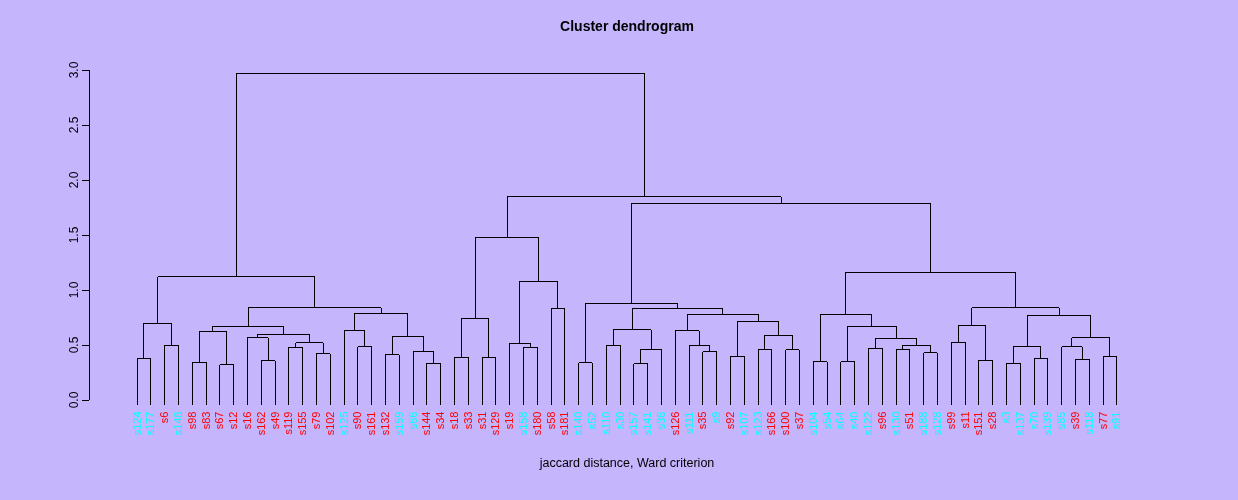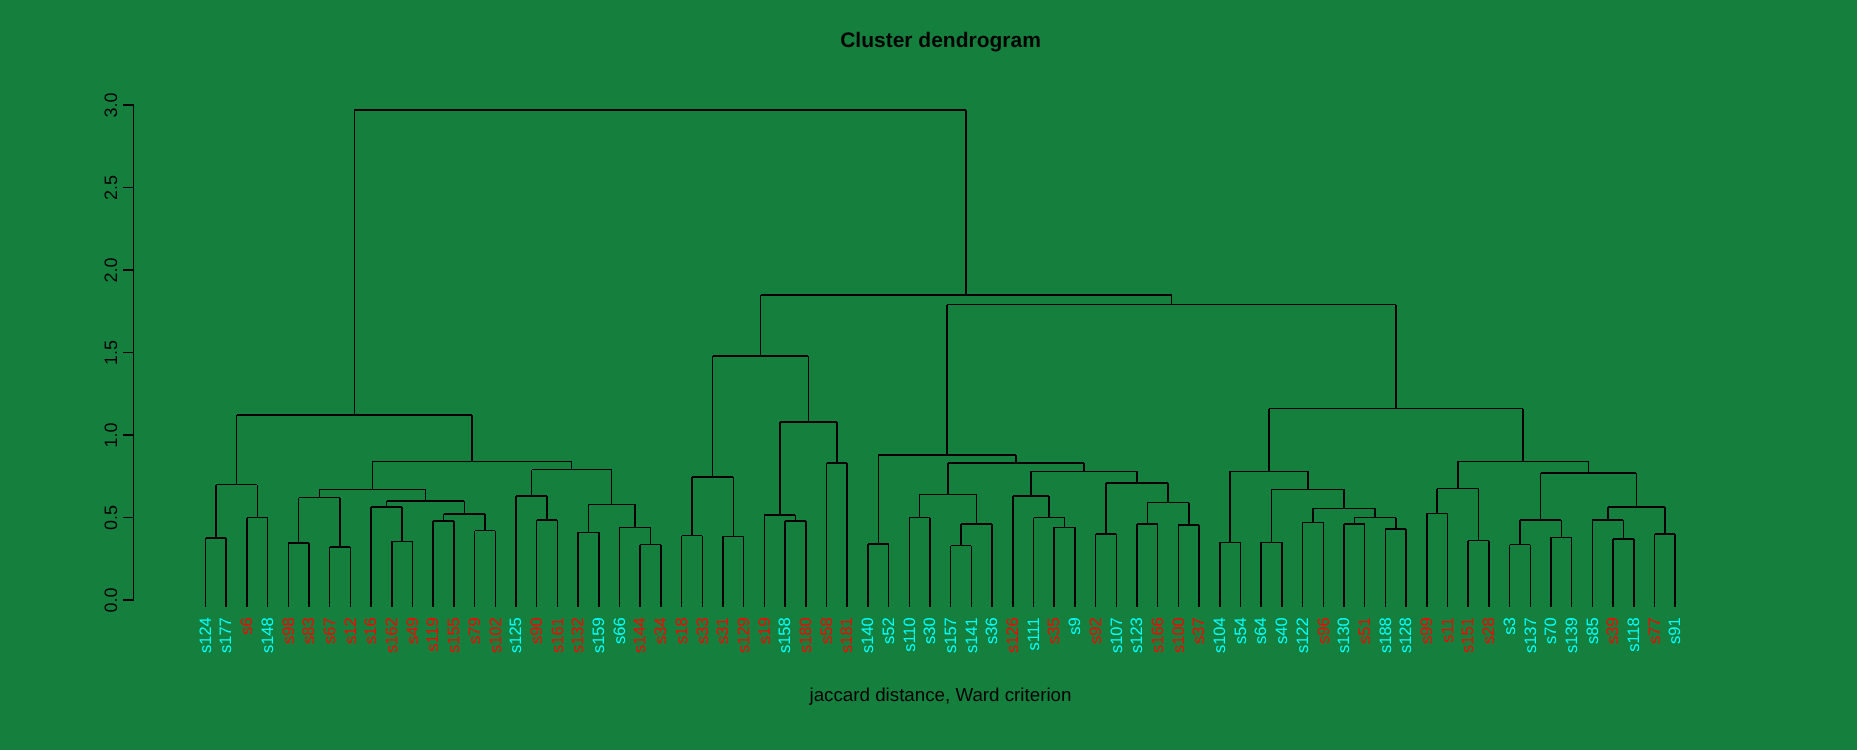--- a/index.html
+++ b/index.html
@@ -1,16 +1,16 @@
 <!DOCTYPE html>
 <html><head>
 <meta charset="utf-8">
 <style>
   html,body{margin:0;padding:0;background:#ffffff;}
-  .page{position:relative;width:1238px;height:500px;background:#15803d;overflow:hidden;
+  .page{position:relative;width:1238px;height:500px;background:#c4b5fd;overflow:hidden;
         font-family:"Liberation Sans", sans-serif;}
   svg text{font-family:"Liberation Sans", sans-serif;}
   .chart-title{font-weight:bold;font-size:14px;fill:#000000;}
   .chart-caption{font-size:12.5px;fill:#000000;}
   .tick-label{font-size:12px;fill:#000000;}
 </style>
 </head>
 <body>
 
 <div class="page">

